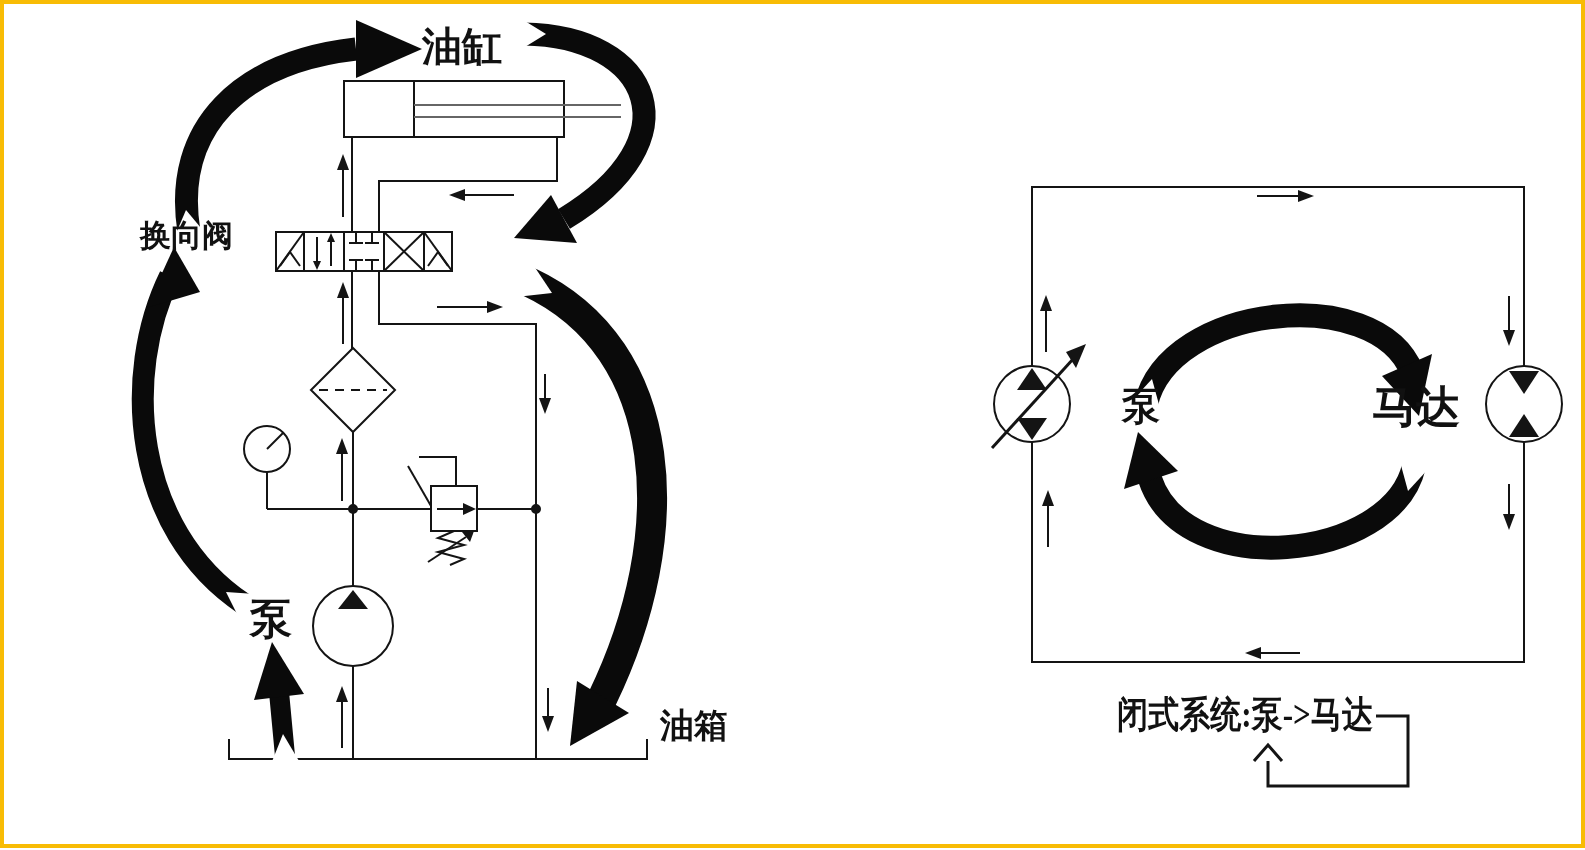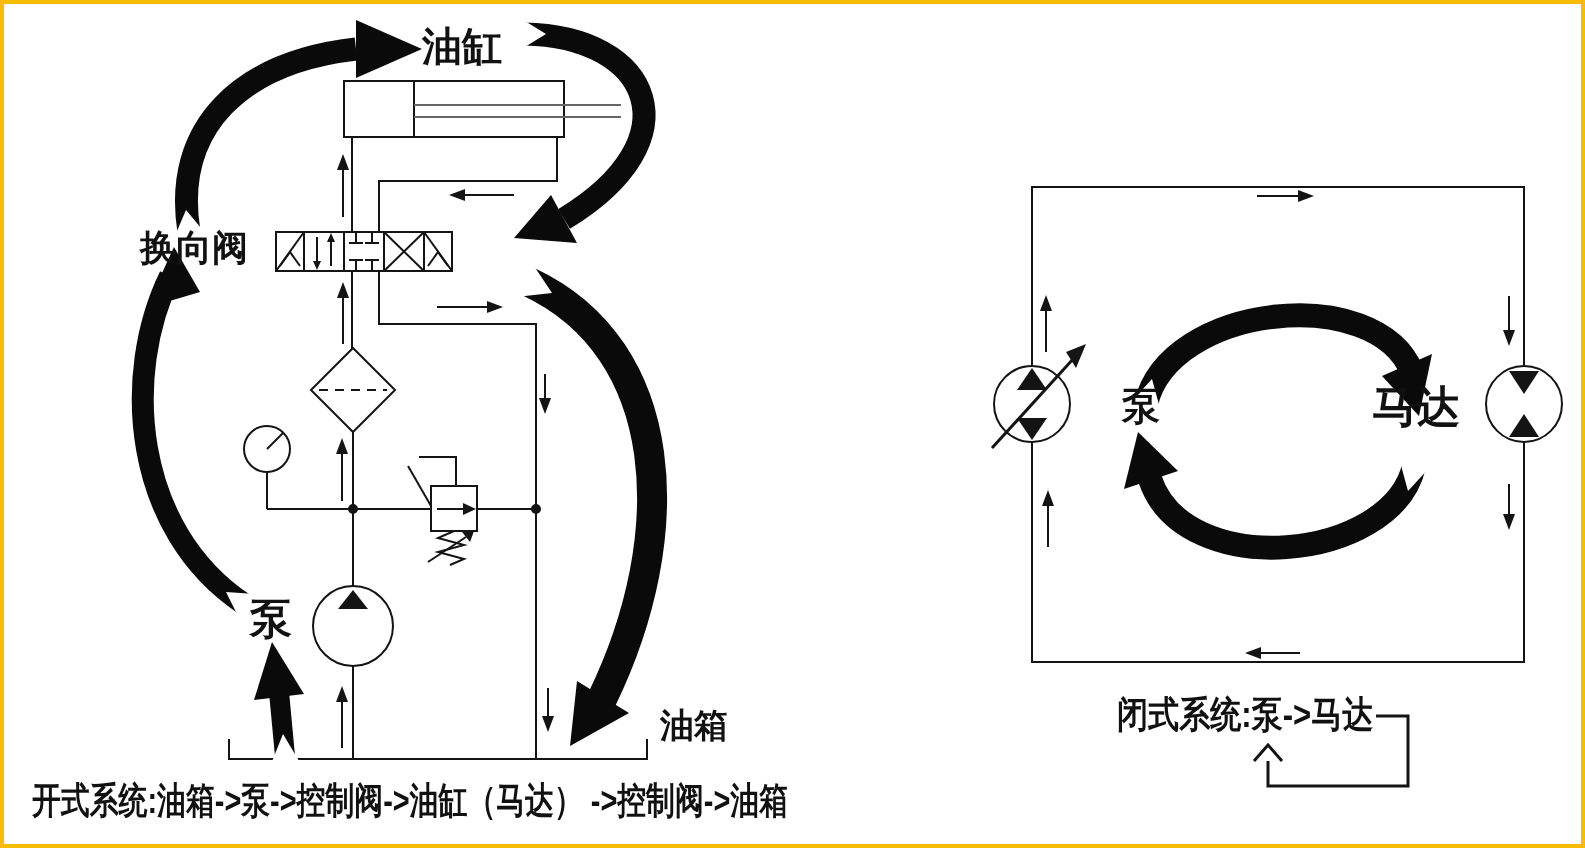--- a/index.html
+++ b/index.html
@@ -15,21 +15,21 @@
   #artwork{position:absolute;left:0;top:0;}
   .lbl{
     position:absolute;
     color:#111;
     font-weight:700;
     white-space:nowrap;
     line-height:1;
     letter-spacing:0px;
   }
   .lbl .sq{display:inline-block;transform-origin:left center;}
-  .cap{font-weight:700;}
+  .cap{font-weight:700;font-family:Liberation Serif, serif;}
 </style>
 </head>
 <body>
 
 <div id="canvas">
 
   <svg id="artwork" width="1585" height="850" viewBox="0 0 1585 850" fill="none" stroke="#141414" stroke-width="2">
 
     <g>
       <rect x="340" y="77" width="220" height="56"></rect>
@@ -202,29 +202,26 @@
     </g>
 
     <g stroke-width="3">
       <polyline points="1372,712 1404,712 1404,782 1264,782 1264,757"></polyline>
       <polyline points="1250,757 1264,741 1278,757"></polyline>
     </g>
   </svg>
 
   <div class="lbl" style="left:418px; top:22px;  font-size:40px;">油缸</div>
 
-  <div class="lbl" style="left:136px; top:226px; font-size:36px;">换向阀</div>
+  <div class="lbl" style="left:136px; top:216px; font-size:31px;">换向阀</div>
 
   <div class="lbl" style="left:246px; top:594px; font-size:42px;">泵</div>
 
   <div class="lbl" style="left:656px; top:704px; font-size:34px;">油箱</div>
 
-  <div class="lbl cap" style="left:28px; top:778px; font-size:37px;">
-    <span class="sq" style="transform:scaleX(0.78);">开式系统:油箱-&gt;泵-&gt;控制阀-&gt;油缸（马达） -&gt;控制阀-&gt;油箱</span>
-  </div>
 
   <div class="lbl" style="left:1118px; top:383px; font-size:38px;">泵</div>
 
   <div class="lbl" style="left:1368px; top:381px; font-size:44px;">马达</div>
 
   <div class="lbl cap" style="left:1113px; top:692px; font-size:37px;">
     <span class="sq" style="transform:scaleX(0.84);">闭式系统:泵-&gt;马达</span>
   </div>
 
 </div>

